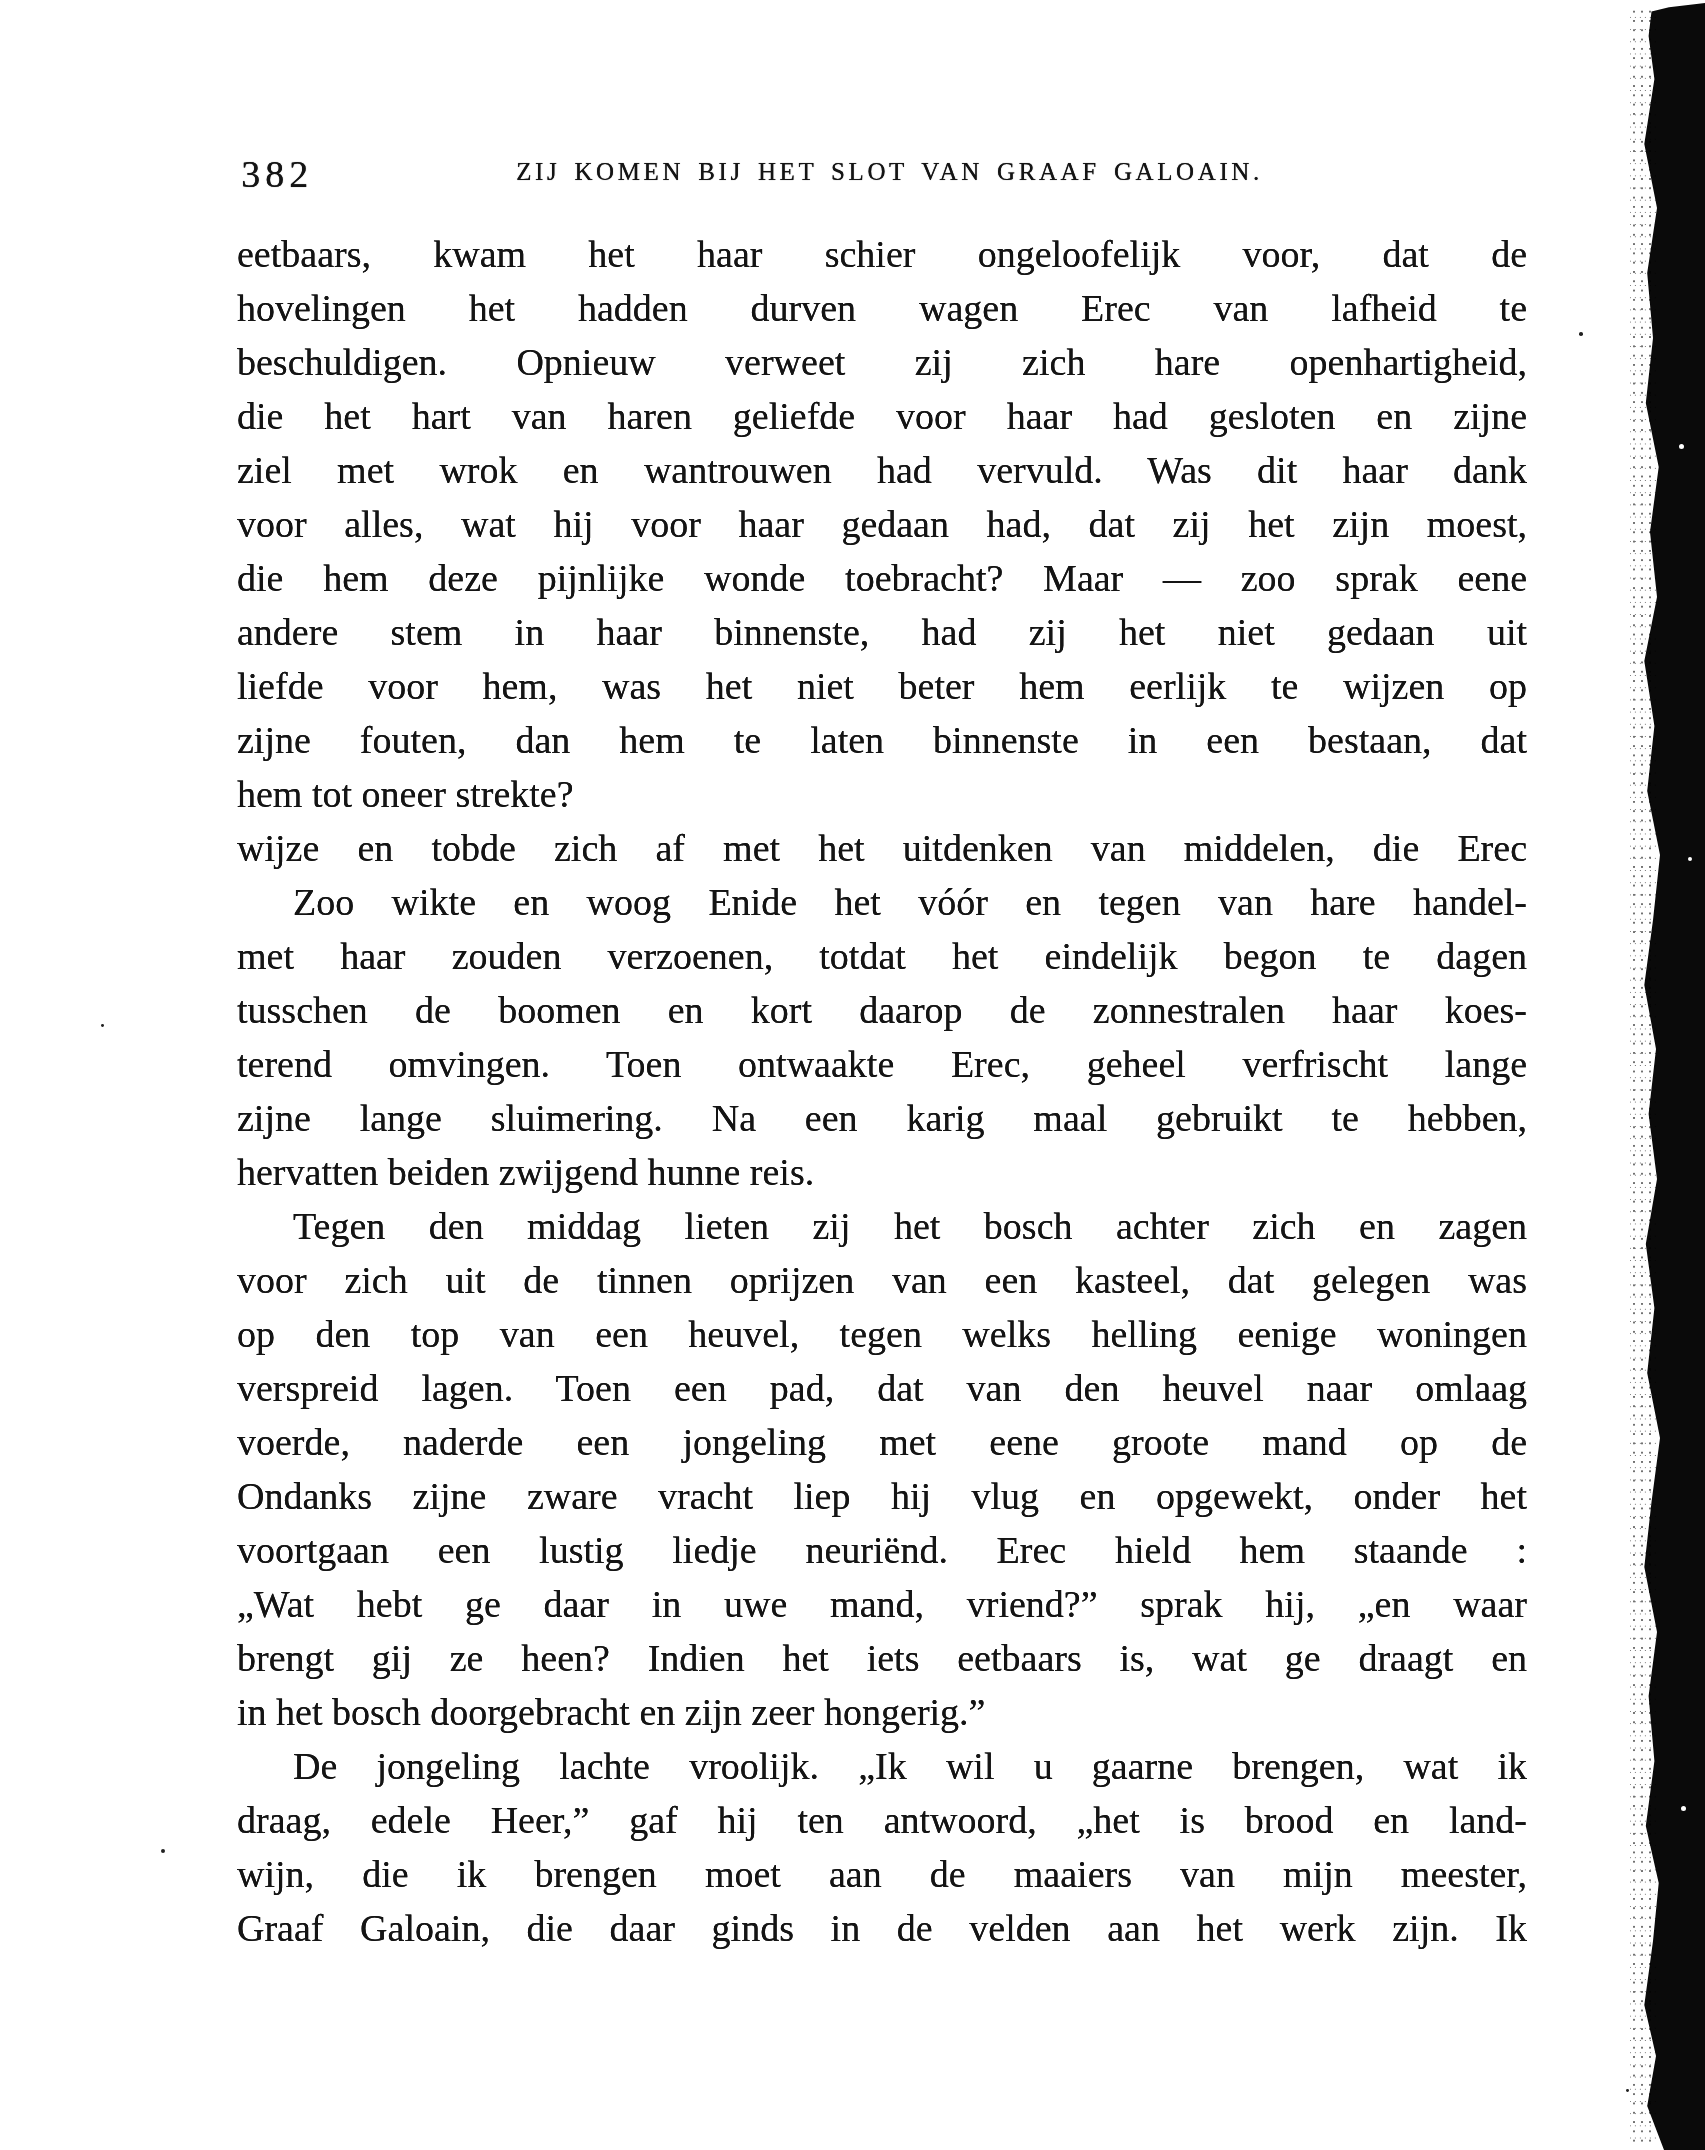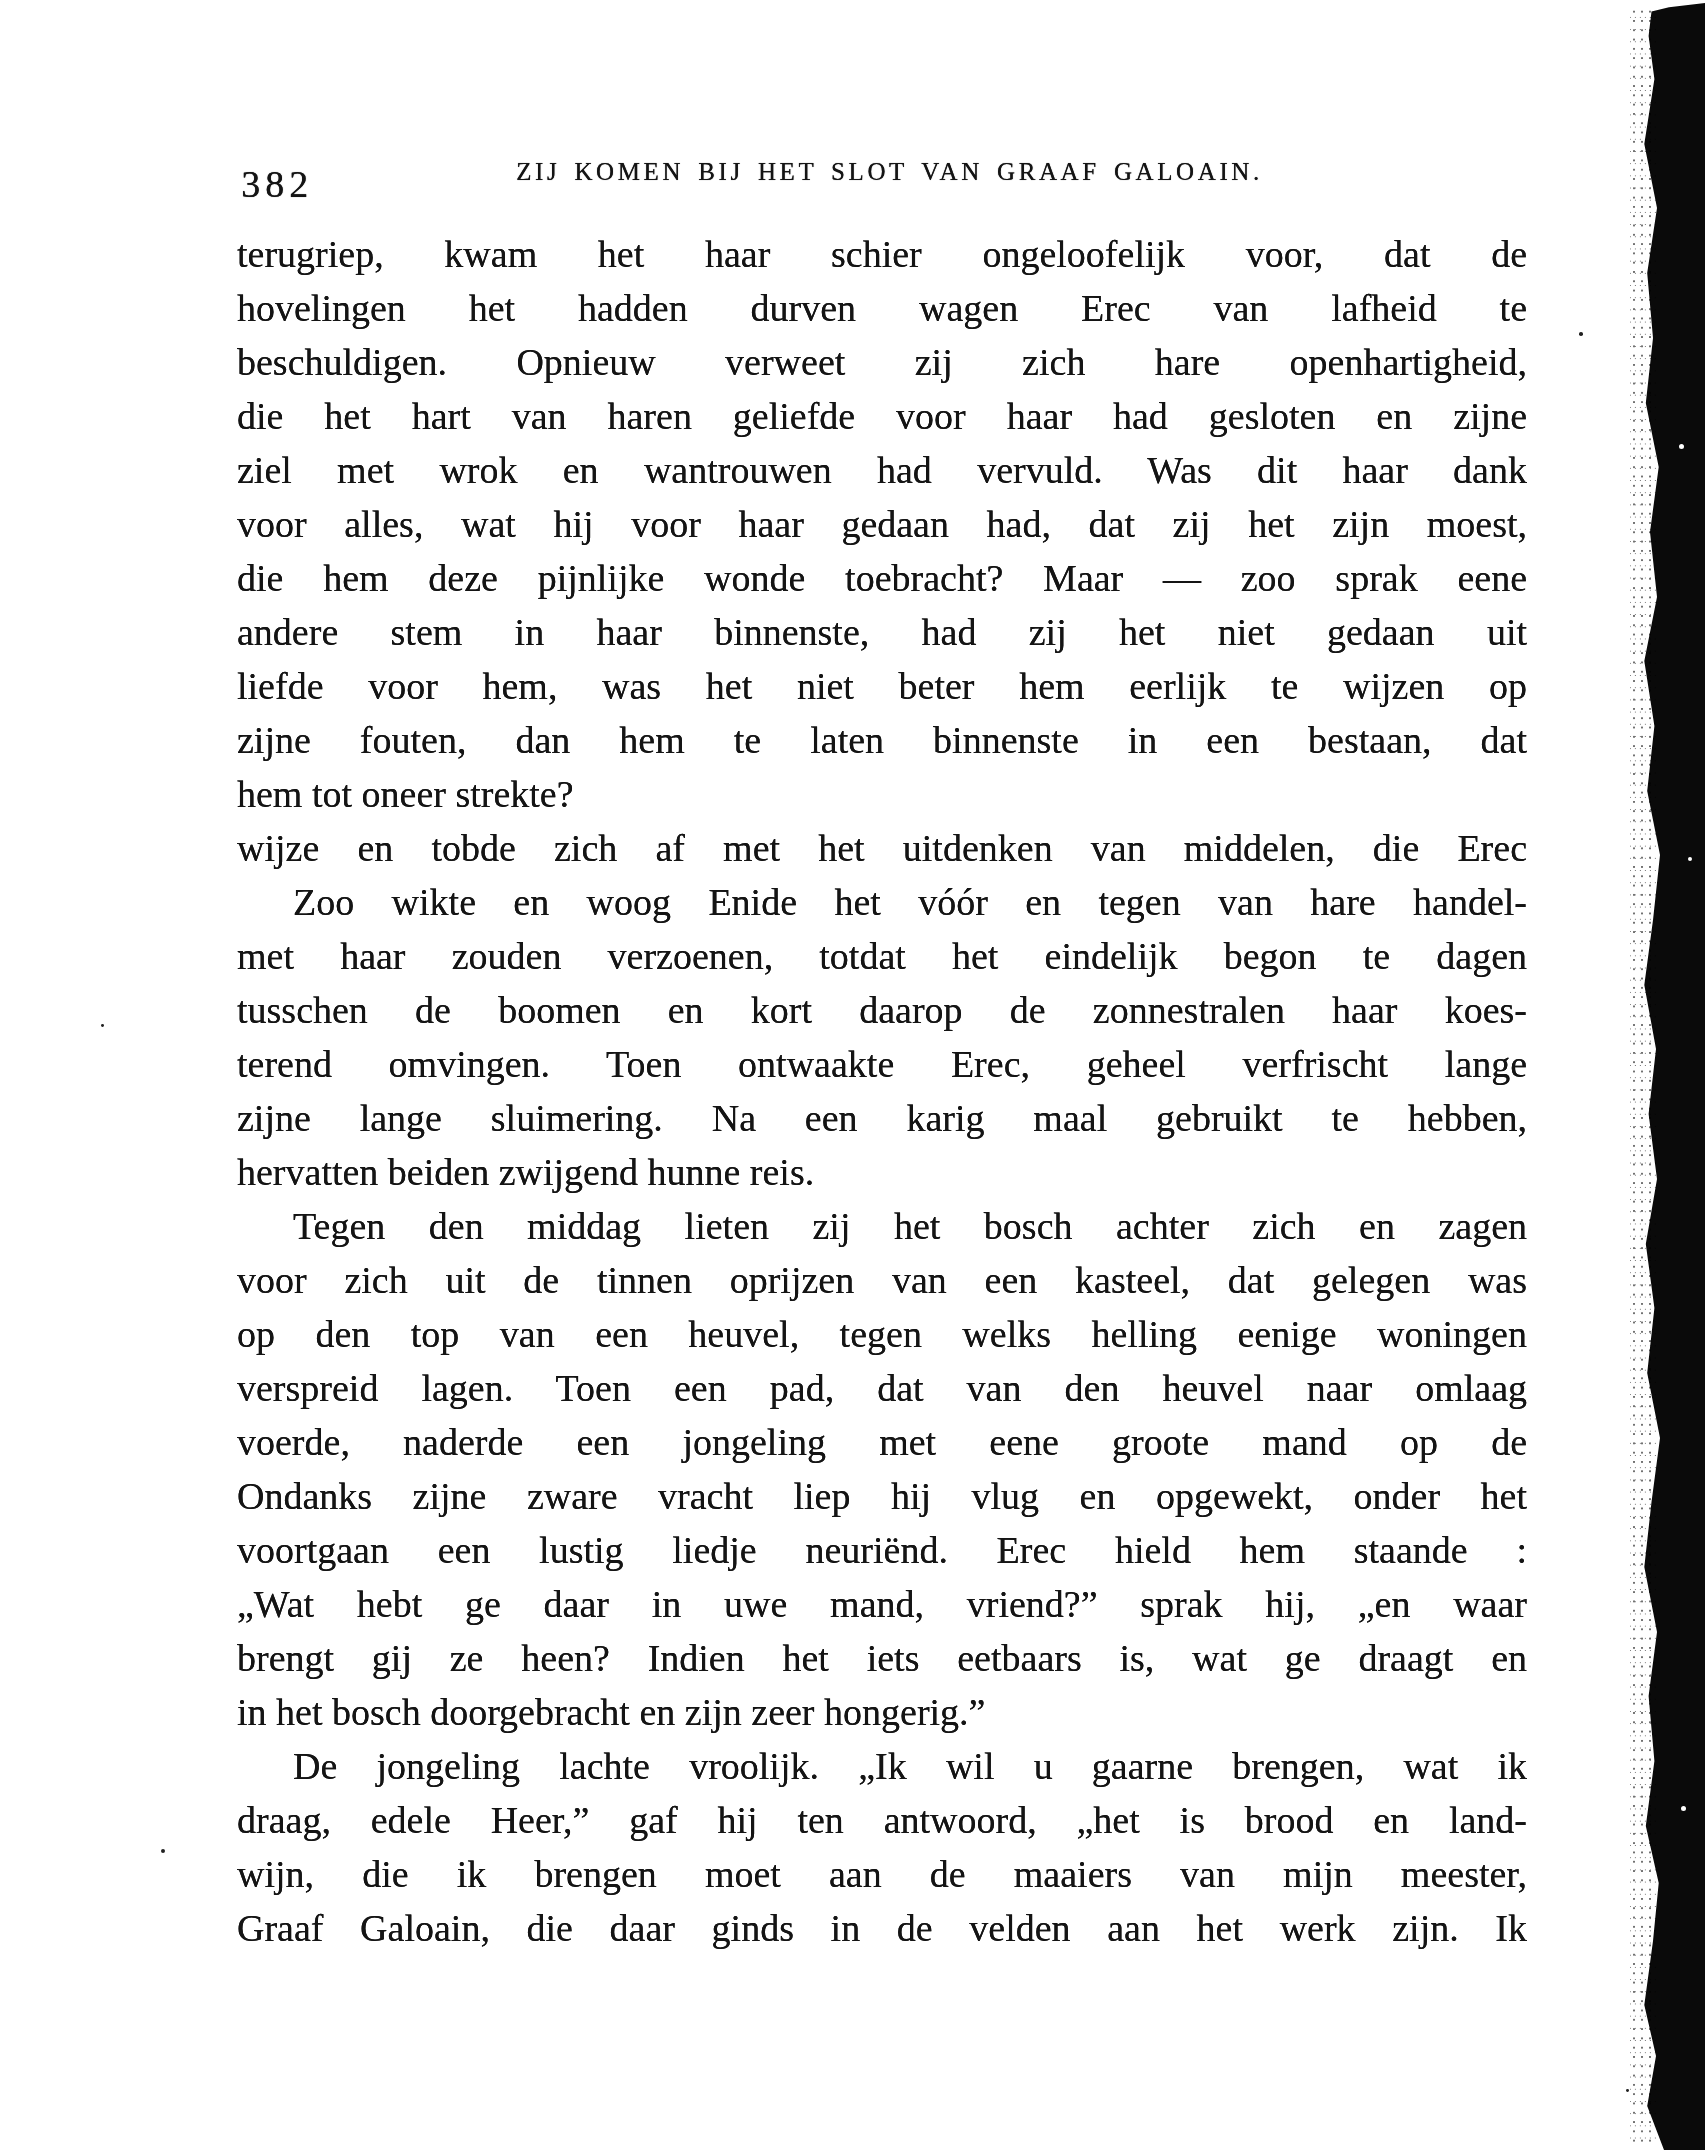--- a/index.html
+++ b/index.html
@@ -4,21 +4,21 @@
 <style>
   html,body { margin:0; padding:0; background:#e8e8e8; }
   .page {
     position:relative; width:1706px; height:2151px;
     background:var(--paper,#ffffff); overflow:hidden;
     color:var(--ink,#141414);
     font-family:"Liberation Serif","DejaVu Serif",serif;
   }
   .header { position:absolute; top:148px; left:237px; width:1290px; height:50px; }
   .page-num {
-    position:absolute; left:4.3px; top:14px;
+    position:absolute; left:4.3px; top:4px;
     font-size:38px; letter-spacing:5px; text-shadow:0 0 0.7px currentColor;
   }
   .running-title {
     position:absolute; left:15px; right:0; top:10px; text-align:center;
     font-size:25px; letter-spacing:3.6px; word-spacing:4.3px;
     text-shadow:0 0 0.7px currentColor; white-space:nowrap;
   }
   .textblock { position:absolute; top:227px; left:237px; width:1290px; }
   .para { margin:0; }
   .line {
@@ -58,21 +58,21 @@
 
 <div class="page">
 
   <div class="header">
     <span class="page-num">382</span>
     <span class="running-title">ZIJ KOMEN BIJ HET SLOT VAN GRAAF GALOAIN.</span>
   </div>
 
   <div class="textblock">
       <div class="para">
-        <div class="line">terugriep, kwam het haar schier ongeloofelijk voor, dat de</div>
+        <div class="line">eetbaars, kwam het haar schier ongeloofelijk voor, dat de</div>
         <div class="line">hovelingen het hadden durven wagen Erec van lafheid te</div>
         <div class="line">beschuldigen. Opnieuw verweet zij zich hare openhartigheid,</div>
         <div class="line">die het hart van haren geliefde voor haar had gesloten en zijne</div>
         <div class="line">ziel met wrok en wantrouwen had vervuld. Was dit haar dank</div>
         <div class="line">voor alles, wat hij voor haar gedaan had, dat zij het zijn moest,</div>
         <div class="line">die hem deze pijnlijke wonde toebracht? Maar — zoo sprak eene</div>
         <div class="line">andere stem in haar binnenste, had zij het niet gedaan uit</div>
         <div class="line">liefde voor hem, was het niet beter hem eerlijk te wijzen op</div>
         <div class="line">zijne fouten, dan hem te laten binnenste in een bestaan, dat</div>
         <div class="line lastfree">hem tot oneer strekte?</div>

